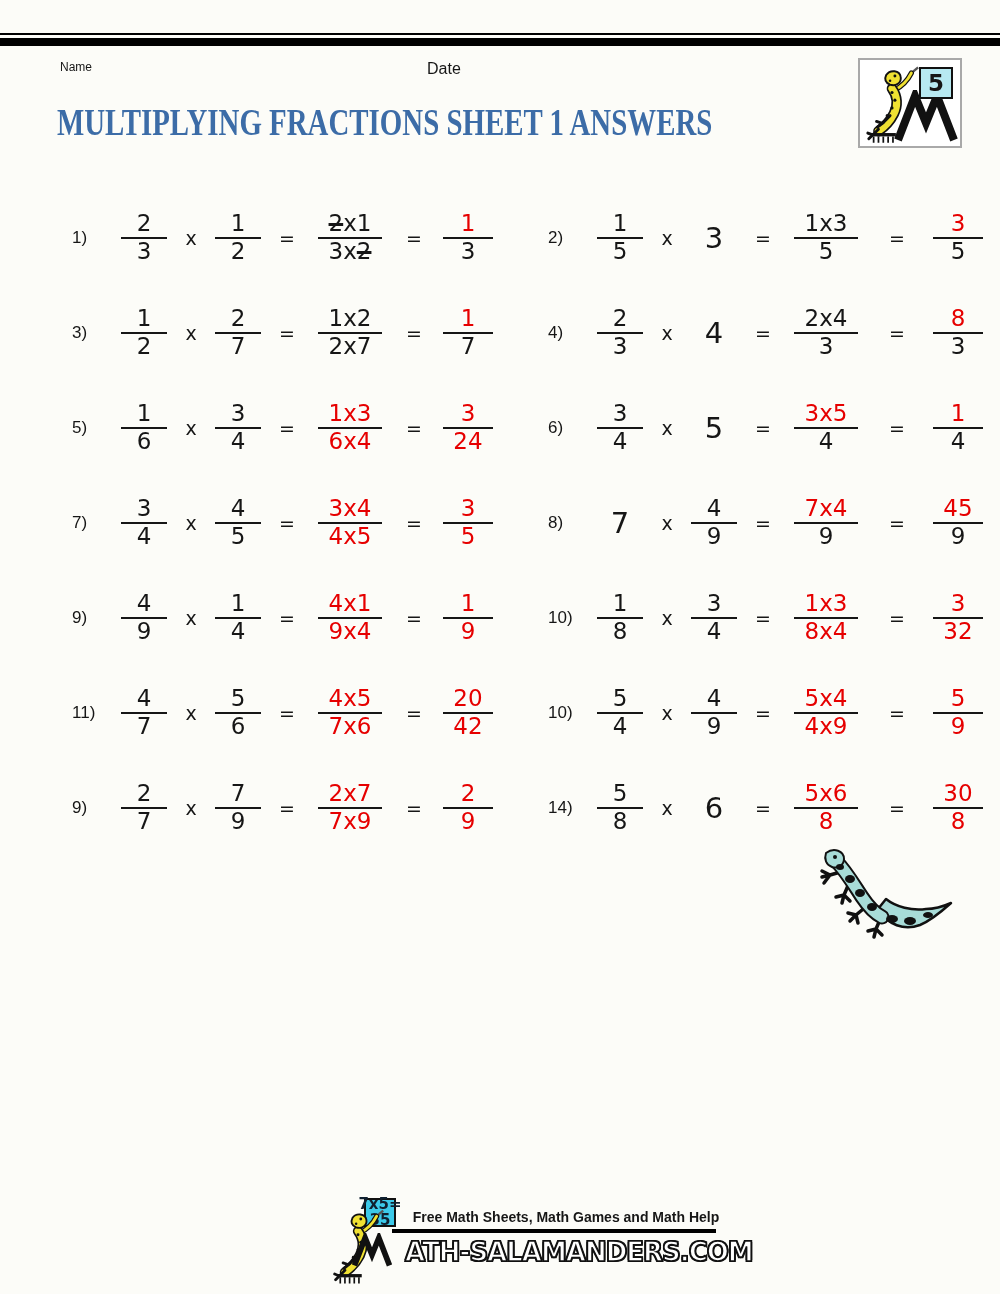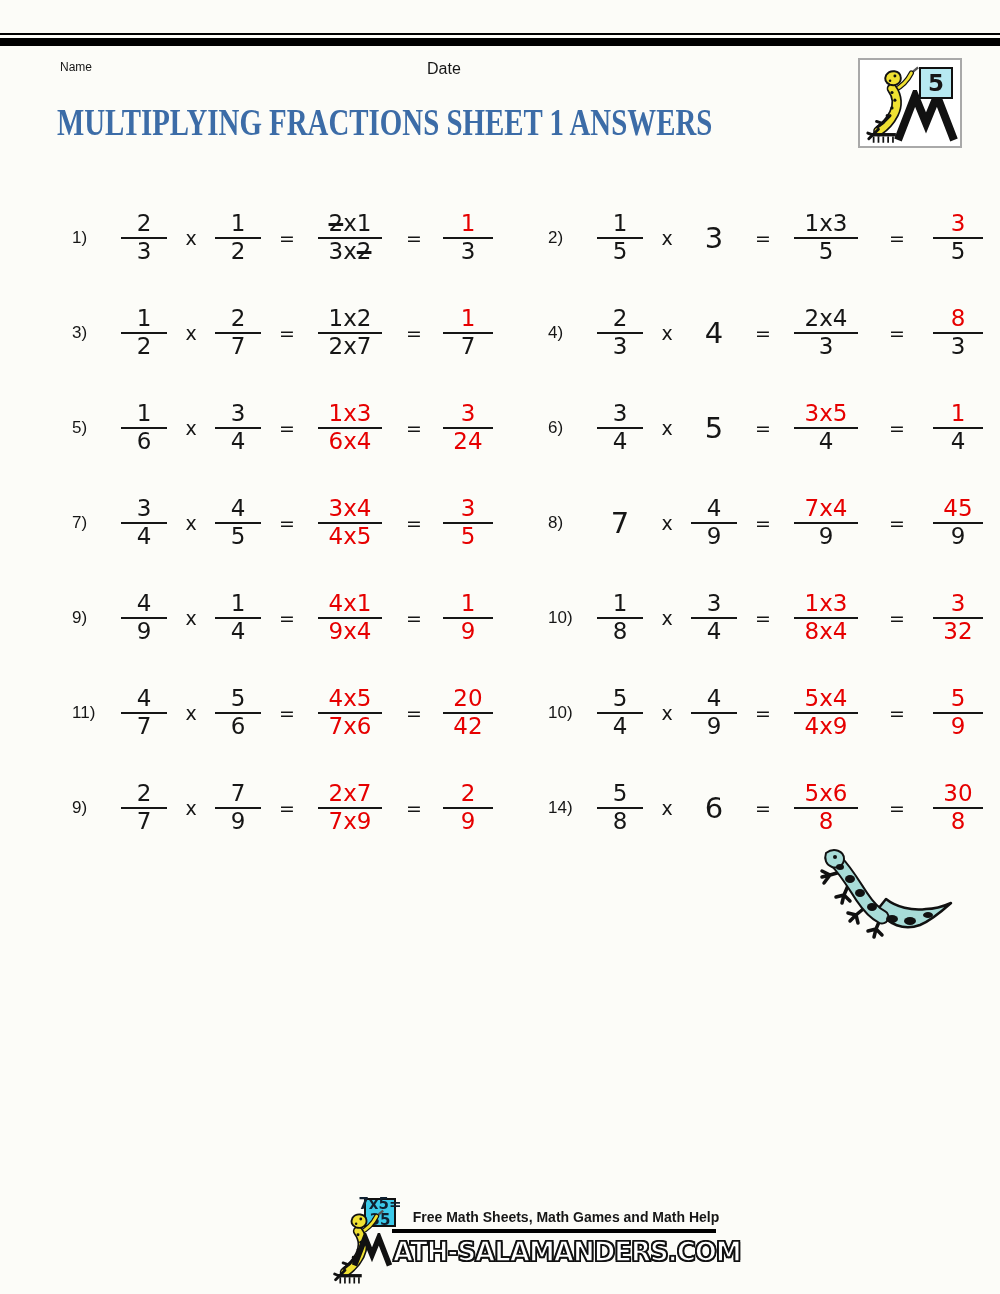--- a/index.html
+++ b/index.html
@@ -67,21 +67,21 @@
     background:var(--cyan2);border:2px solid #111;display:flex;flex-direction:column;
     align-items:center;justify-content:center;font-family:"DejaVu Sans",sans-serif;
     font-size:15px;font-weight:bold;line-height:1.05;color:#102030;}
   .tagline{position:absolute;left:64px;top:11px;width:322px;text-align:center;
     font-size:14px;font-weight:bold;margin-left:11px;}
   .footer-rule{position:absolute;left:62px;top:31px;width:324px;height:3.5px;background:#000;}
   .site{position:absolute;left:22px;top:33px;display:flex;align-items:flex-start;}
   .site-m{margin-top:2px;}
   .site-rest{
     font-family:"DejaVu Sans",sans-serif;font-size:26px;font-weight:bold;
-    letter-spacing:-1px;color:#fff;margin-left:1px;margin-top:6px;white-space:nowrap;
+    letter-spacing:-1px;color:#fff;margin-left:13px;margin-top:6px;white-space:nowrap;
     -webkit-text-stroke:1.6px #111;
     text-shadow:1px 1px 0 #111,-1px -1px 0 #111,1px -1px 0 #111,-1px 1px 0 #111;
   }
 </style>
 </head>
 <body>
 
 <div class="rule-thin"></div>
 <div class="rule-thick"></div>
 

